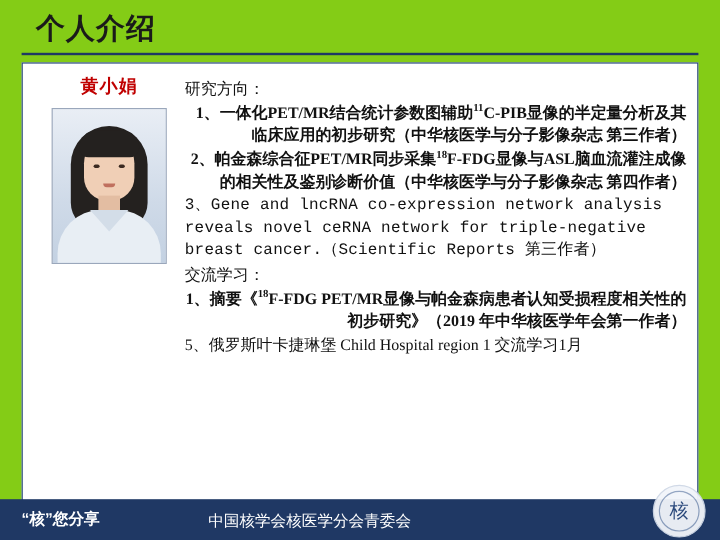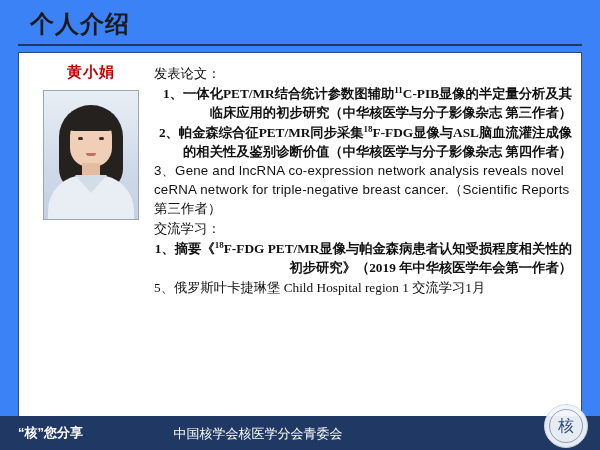--- a/index.html
+++ b/index.html
@@ -11,21 +11,21 @@
     height: 450px;
     background: #ffffff;
     font-family: "Liberation Serif", serif;
     overflow: hidden;
     position: relative;
   }
   .slide {
     position: relative;
     width: 600px;
     height: 450px;
-    background: #3b82f6;
+    background: #84cc16;
     box-sizing: border-box;
   }
   
   .title-bar {
     position: absolute;
     left: 0;
     top: 0;
     width: 600px;
     height: 46px;
   }
@@ -185,21 +185,21 @@
     white-space: normal;
     word-break: break-word;
   }
   .b { font-weight: bold; text-align: right; }
   sup {
     font-size: 9px;
     vertical-align: super;
     line-height: 0;
   }
   .latin {
-    font-family: Liberation Sans, sans-serif;
+    font-family: Liberation Mono, monospace;
     letter-spacing: 0.2px;
   }
   
   .footer {
     position: absolute;
     left: 0;
     bottom: 0;
     width: 600px;
     height: 34px;
     background: #1f3864;
@@ -273,21 +273,21 @@
         <div class="ph-eye l"></div>
         <div class="ph-eye r"></div>
         <div class="ph-mouth"></div>
         <div class="ph-neck"></div>
         <div class="ph-body"></div>
         <div class="ph-collar"></div>
       </div>
     </div>
 
     <div class="right-col">
-      <div class="line">发表论文：</div>
+      <div class="line">研究方向：</div>
       <div class="line b">1、一体化PET/MR结合统计参数图辅助<sup>11</sup>C-PIB显像的半定量分析及其临床应用的初步研究（中华核医学与分子影像杂志 第三作者）</div>
       <div class="line b">2、帕金森综合征PET/MR同步采集<sup>18</sup>F-FDG显像与ASL脑血流灌注成像的相关性及鉴别诊断价值（中华核医学与分子影像杂志 第四作者）</div>
       <div class="line latin">3、Gene and lncRNA co-expression network analysis reveals novel ceRNA network for triple-negative breast cancer.（Scientific Reports 第三作者）</div>
       <div class="line">交流学习：</div>
       <div class="line b">1、摘要《<sup>18</sup>F-FDG PET/MR显像与帕金森病患者认知受损程度相关性的初步研究》（2019 年中华核医学年会第一作者）</div>
       <div class="line">5、俄罗斯叶卡捷琳堡 Child Hospital region 1 交流学习1月</div>
     </div>
 
   </div>
 

